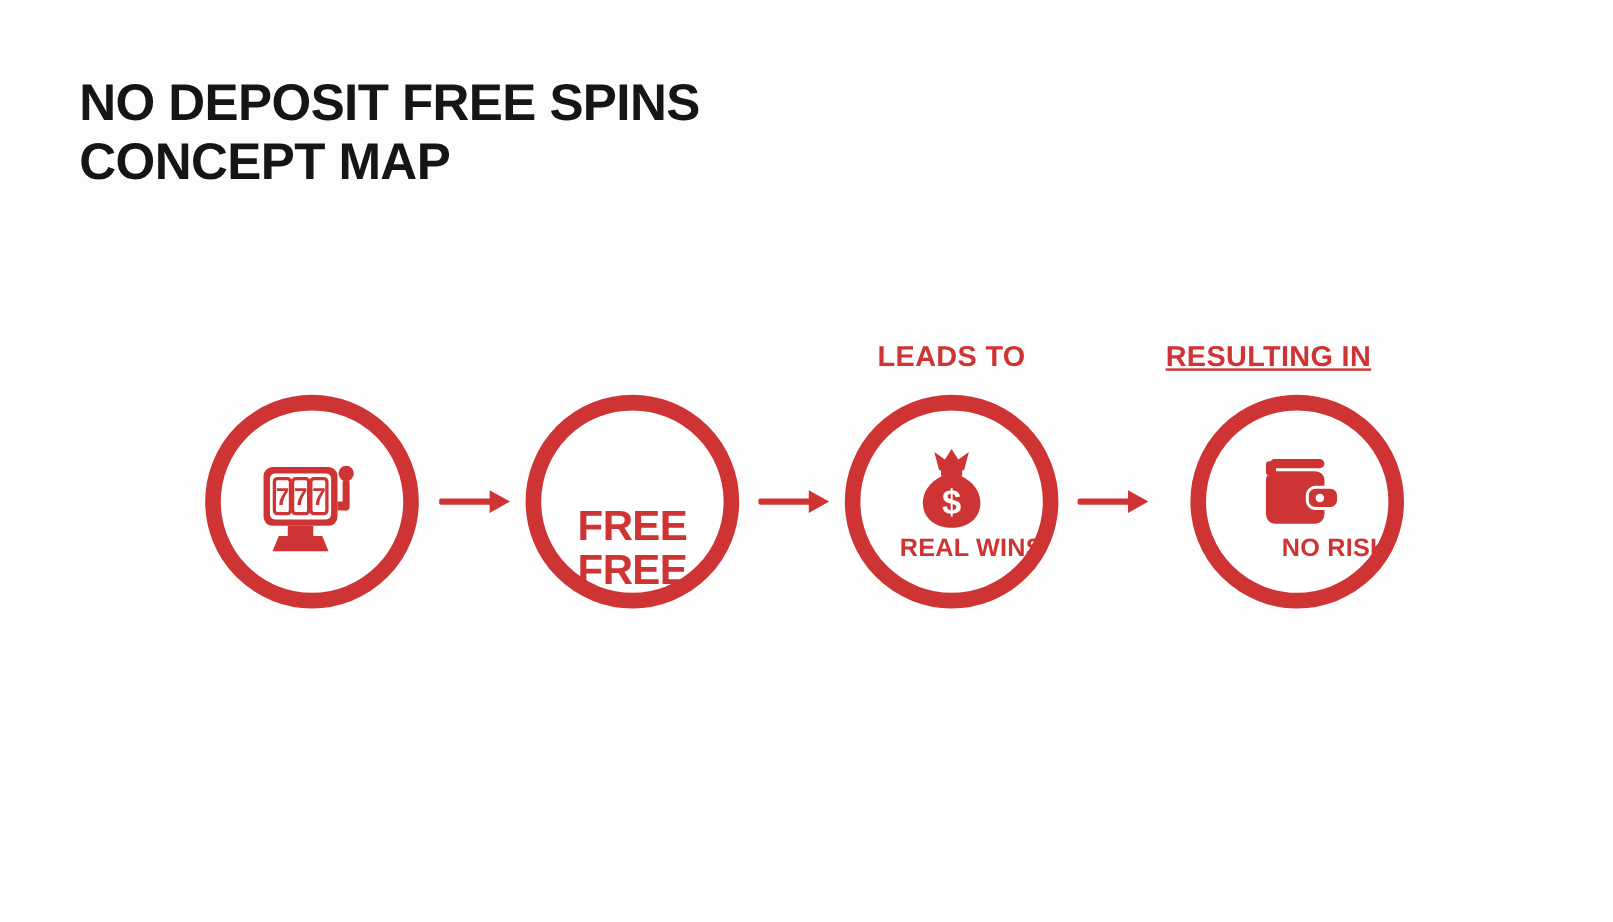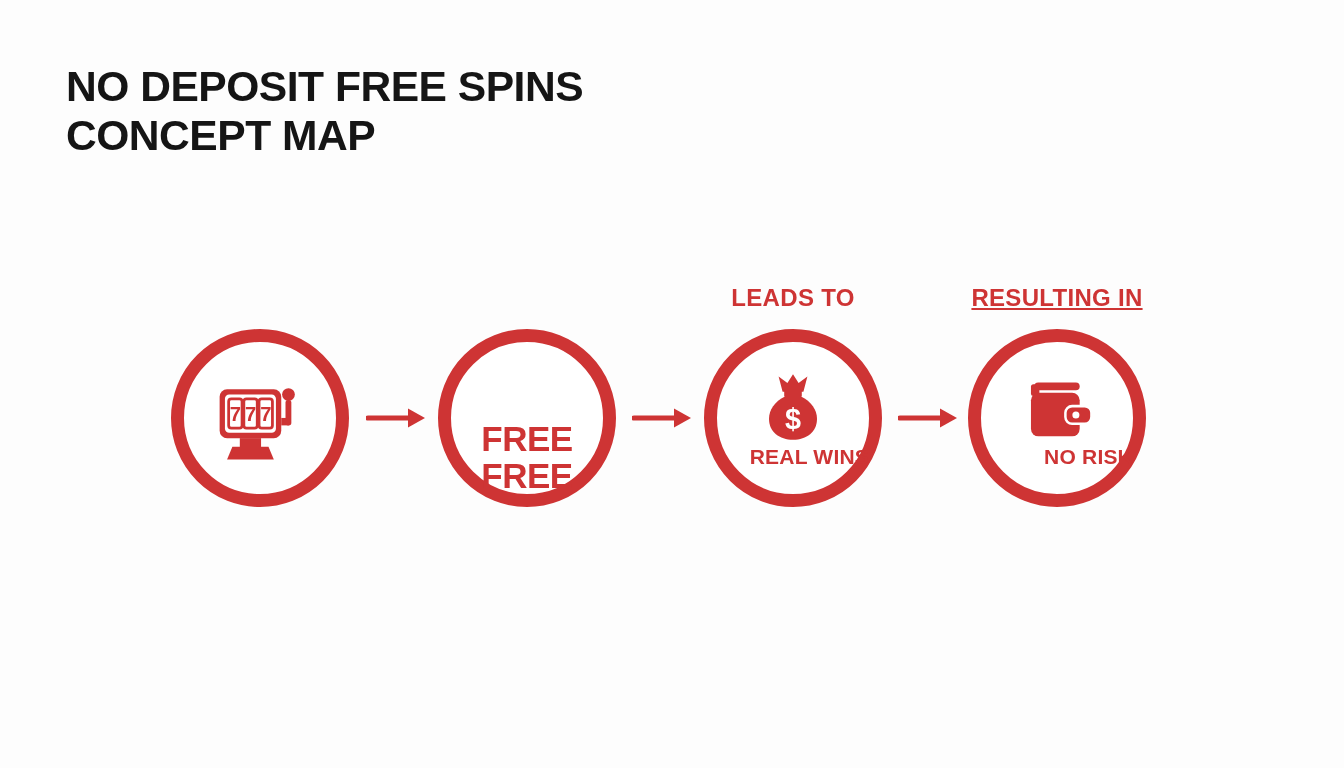--- a/index.html
+++ b/index.html
@@ -35,21 +35,21 @@
     border-radius:50%;
     background:#fff;
     display:flex;
     align-items:center;
     justify-content:center;
     color:var(--accent);
   }
   .node-slot{left:171px;}
   .node-free{left:438px;align-items:flex-end;}
   .node-wins{left:704px;}
-  .node-risk{left:968px;}
+  .node-risk{left:992px;}
   .icon{fill:currentColor;}
   .icon-slot{width:102px;height:102px;margin-top:2px;}
   .icon-bag{width:64px;height:74px;position:absolute;top:28px;left:50%;transform:translateX(-50%);}
   .icon-wallet{width:84px;height:76px;position:absolute;top:32px;left:50%;transform:translateX(-50%);}
   .free-text{
     text-align:center;
     font-weight:bold;
     font-size:35px;
     line-height:1.06;
     letter-spacing:-0.5px;

